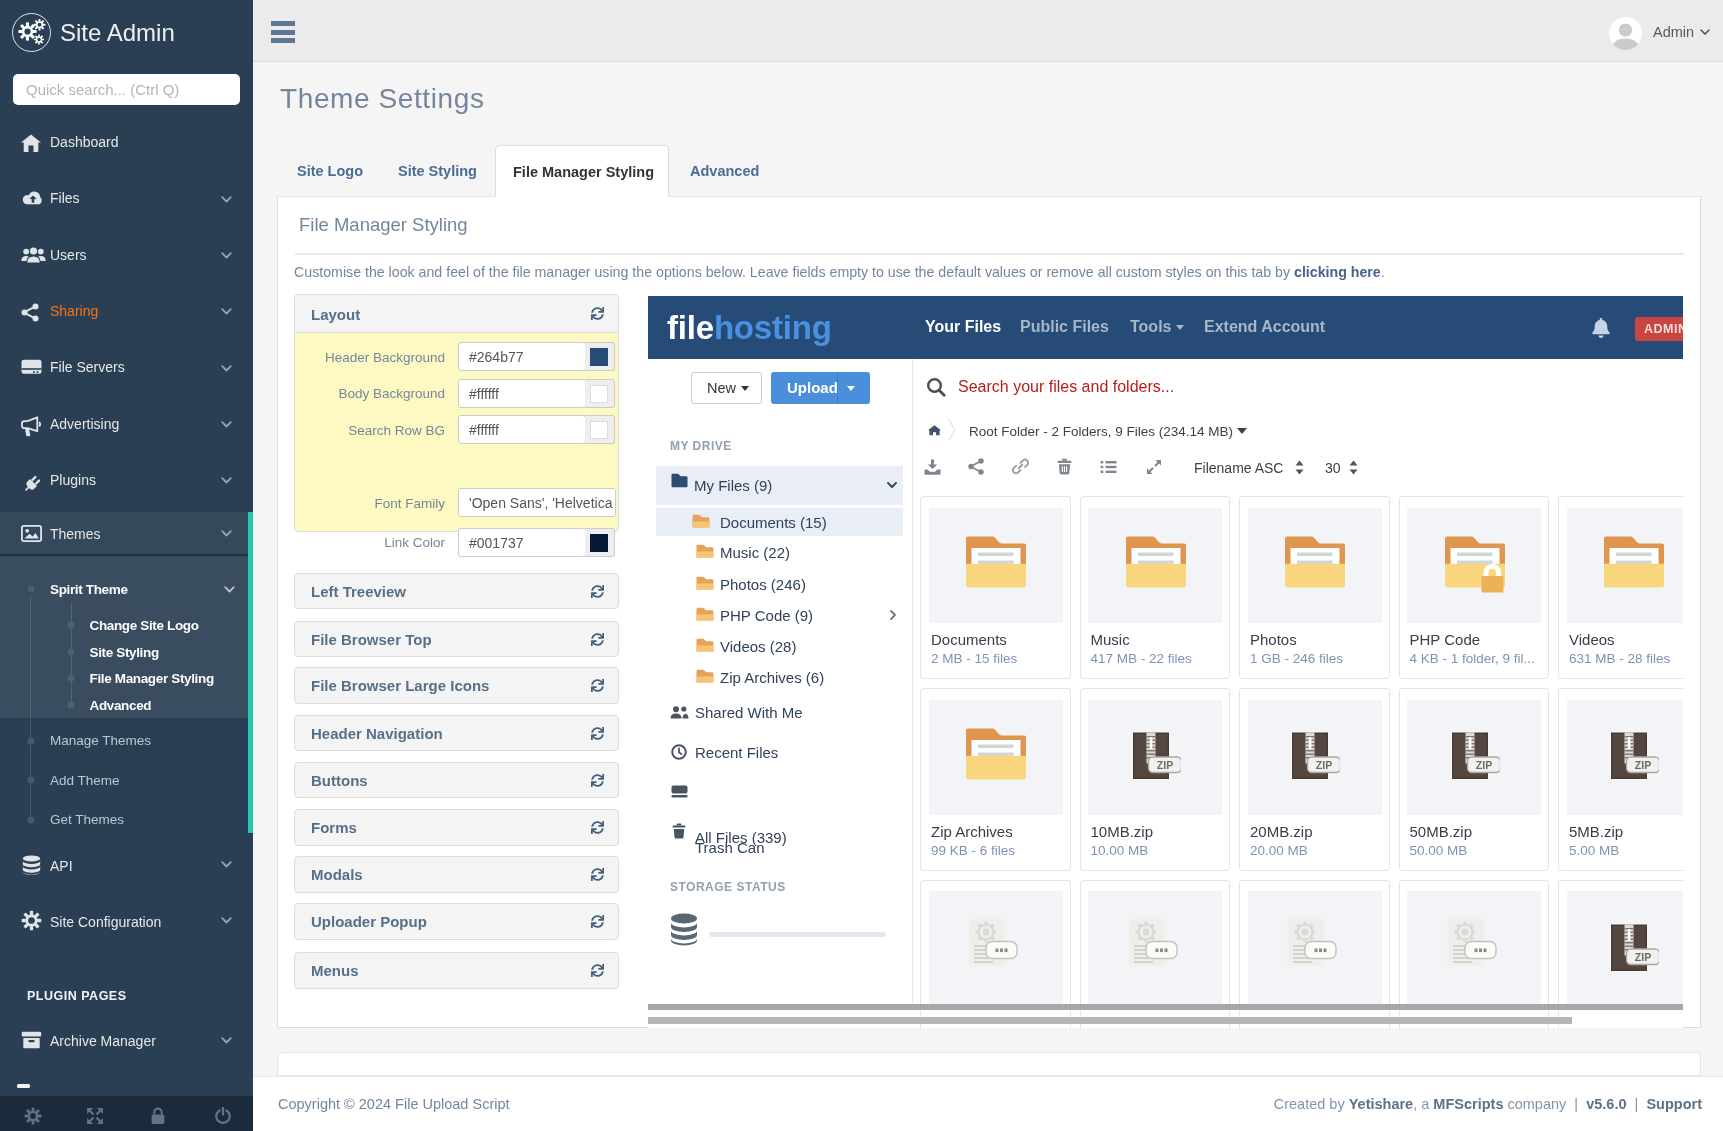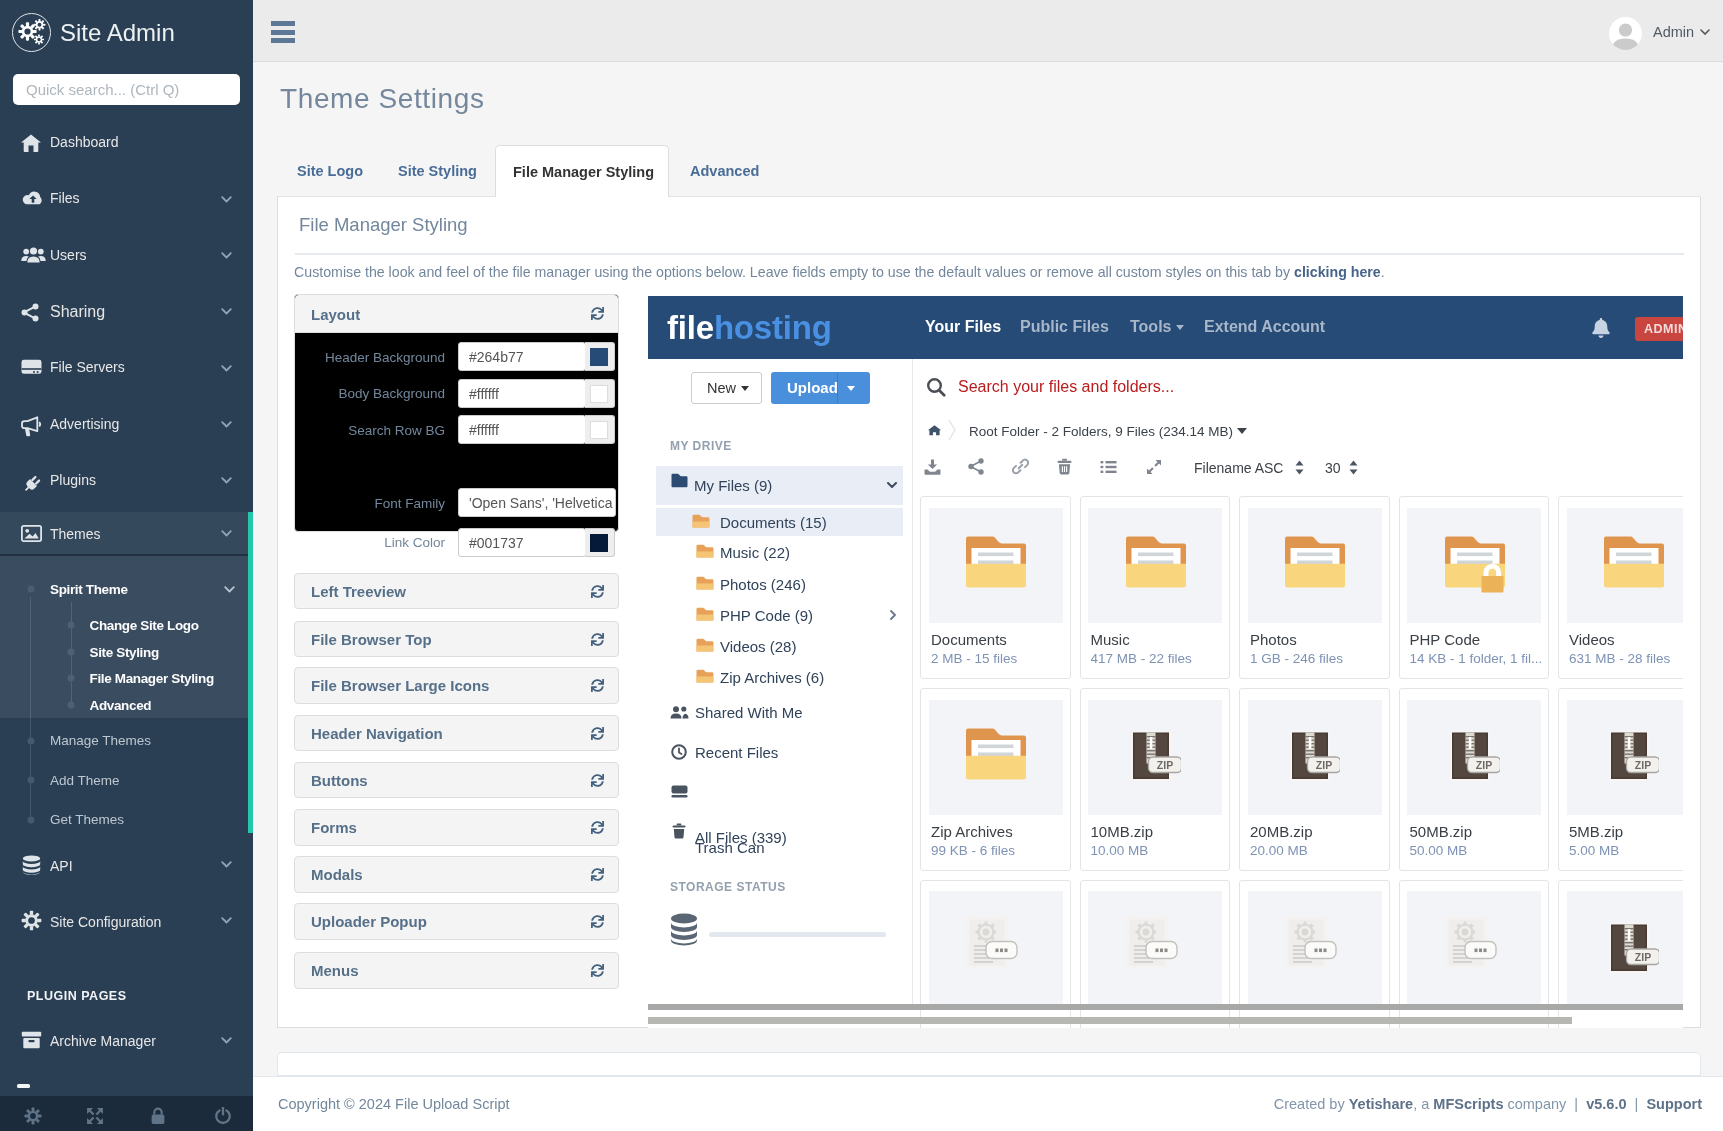--- a/index.html
+++ b/index.html
@@ -26,21 +26,21 @@
 #tab-active { position:absolute; left:495px; top:145px; width:174px; height:52px; background:#fff; border:1px solid #ddd; border-bottom:none; border-radius:5px 5px 0 0; z-index:3; }
 #tab-active span { position:absolute; left:17px; top:18px; font-size:14.5px; font-weight:bold; color:#333; white-space:nowrap; }
 #panel { position:absolute; left:277px; top:196px; width:1424px; height:832px; background:#fff; border:1px solid #ddd; border-top:1px solid #e4e4e4; }
 #panel-title { position:absolute; left:299px; top:214px; font-size:18.5px; color:#73879C; }
 #panel-hr { position:absolute; left:295px; top:253px; width:1389px; height:2px; background:#E6E9ED; }
 #panel-desc { position:absolute; left:294px; top:264px; font-size:14.2px; color:#73879C; }
 #panel-desc b { color:#49648a; }
 
 .card { position:absolute; left:294px; width:325px; background:#f4f4f4; border:1px solid #ddd; border-radius:4px; }
 .card .ttl { position:absolute; left:16px; top:50%; transform:translateY(-50%); font-size:15px; font-weight:bold; color:#56708a; white-space:nowrap; }
-#card-layout { position:absolute; left:294px; top:294px; width:325px; height:238px; background:#000000; border:1px solid #ddd; border-radius:4px; }
+#card-layout { position:absolute; left:294px; top:294px; width:325px; height:238px; background:#fef9c3; border:1px solid #ddd; border-radius:4px; }
 #cl-head { position:absolute; left:0; top:0; width:100%; height:38px; background:#f4f4f4; border-bottom:1px solid #ddd; border-radius:4px 4px 0 0; }
 .frow { position:absolute; height:29px; }
 .flabel { position:absolute; right:171px; top:50%; transform:translateY(-50%); font-size:13.5px; font-weight:normal; color:#73879C; white-space:nowrap; }
 .finput { position:absolute; left:163px; top:0; height:29px; background:#fff; border:1px solid #ccc; border-radius:3px; font-size:14px; color:#555; }
 .finput span { position:absolute; left:10px; top:6px; white-space:nowrap; }
 .faddon { position:absolute; left:290px; top:0; width:30px; height:29px; background:#eee; border:1px solid #ccc; border-left:none; border-radius:0 3px 3px 0; }
 .faddon i { position:absolute; left:5px; top:5px; width:18px; height:18px; }
 
 #preview { position:absolute; left:648px; top:296px; width:1035px; height:732px; background:#fff; overflow:hidden; }
 #pv-header { position:absolute; left:0; top:0; width:1035px; height:63px; background:#264b77; }
@@ -379,21 +379,21 @@
         <rect x="6.5" y="13" width="49" height="20" fill="#fff"></rect>
         <rect x="13" y="17.5" width="35.5" height="3.6" fill="#d0d5da"></rect>
         <rect x="13" y="25.5" width="35.5" height="3.6" fill="#d0d5da"></rect>
         <path d="M1 28.7 h60 V50 q0 2.5-2.5 2.5 h-55 Q1 52.5 1 50 z" fill="#f9d57e"></path>
         <g>
           <path d="M42 41 v-3.5 a6.3 6.3 0 0 1 12.6 0 V41" fill="none" stroke="#fff" stroke-width="5"></path>
           <rect x="37.5" y="41" width="22" height="16.5" rx="1" fill="#ecb258"></rect>
         </g>
       </svg>
       <div style="position:absolute;left:10px;top:133.5px;font-size:15px;color:#3b4046;white-space:nowrap;">PHP Code</div>
-      <div style="position:absolute;left:10px;top:154px;font-size:13.5px;color:#7e92b4;white-space:nowrap;">14 KB - 1 folder, 1 fil...</div>
+      <div style="position:absolute;left:10px;top:154px;font-size:13.5px;color:#7e92b4;white-space:nowrap;">4 KB - 1 folder, 9 fil...</div>
     </div>
 <div style="position:absolute;left:910px;top:200px;width:150.5px;height:182.5px;background:#fff;border:1px solid #e3e4e8;border-radius:3px;">
       <div style="position:absolute;left:7.5px;top:10.5px;width:134px;height:115.5px;background:#f3f4f8;"></div>
       <svg width="62" height="54" viewBox="0 0 62 54" overflow="visible" style="position:absolute;left:44px;top:38px;">
         <path d="M1 48 V3.5 q0-2 2-2 h24.5 q1.6 0 2.7 1.4 l3.6 4.2 q1.2 1.4 3 1.4 h22.2 q2 0 2 2 V48 z" fill="#e0954f"></path>
         <rect x="6.5" y="13" width="49" height="20" fill="#fff"></rect>
         <rect x="13" y="17.5" width="35.5" height="3.6" fill="#d0d5da"></rect>
         <rect x="13" y="25.5" width="35.5" height="3.6" fill="#d0d5da"></rect>
         <path d="M1 28.7 h60 V50 q0 2.5-2.5 2.5 h-55 Q1 52.5 1 50 z" fill="#f9d57e"></path>
       </svg>
@@ -737,21 +737,21 @@
 <div class="abs" style="left:50px;top:246.5px;font-size:14px;color:#E7E7E7;white-space:nowrap;">Users</div>
 <svg width="11" height="7" viewBox="0 0 11 7" style="position:absolute;left:221px;top:252.0px;">
       <path d="M1.2 1.2 L5.5 5.5 L9.8 1.2" fill="none" stroke="#93a3b2" stroke-width="1.8" stroke-linecap="round" stroke-linejoin="round"></path>
     </svg>
 <div class="abs" style="left:21px;top:302.5px;"><svg width="18" height="19" viewBox="0 0 18 19">
         <circle cx="14.5" cy="3.5" r="3" fill="#dfe4e8"></circle>
         <circle cx="3.5" cy="9.5" r="3" fill="#dfe4e8"></circle>
         <circle cx="14.5" cy="15.5" r="3" fill="#dfe4e8"></circle>
         <path d="M4 8.9 L14 3.6 M4 10.1 L14 15.4" stroke="#dfe4e8" stroke-width="2"></path>
       </svg></div>
-<div class="abs" style="left:50px;top:302.5px;font-size:16px;color:#e5e5e5;white-space:nowrap;">Sharing</div>
+<div class="abs" style="left:50px;top:302.5px;font-size:14px;color:#f97316;white-space:nowrap;">Sharing</div>
 <svg width="11" height="7" viewBox="0 0 11 7" style="position:absolute;left:221px;top:308.0px;">
       <path d="M1.2 1.2 L5.5 5.5 L9.8 1.2" fill="none" stroke="#93a3b2" stroke-width="1.8" stroke-linecap="round" stroke-linejoin="round"></path>
     </svg>
 <div class="abs" style="left:21px;top:359px;"><svg width="21" height="16" viewBox="0 0 21 16">
         <rect x="0.5" y="0.8" width="20" height="14" rx="2.4" fill="#dfe4e8"></rect>
         <rect x="0.5" y="9.2" width="20" height="1.6" fill="#2A3F54"></rect>
         <circle cx="16.6" cy="12.9" r="1" fill="#2A3F54"></circle>
         <circle cx="13" cy="12.9" r="1" fill="#2A3F54"></circle>
       </svg></div>
 <div class="abs" style="left:50px;top:359px;font-size:14px;color:#E7E7E7;white-space:nowrap;">File Servers</div>

